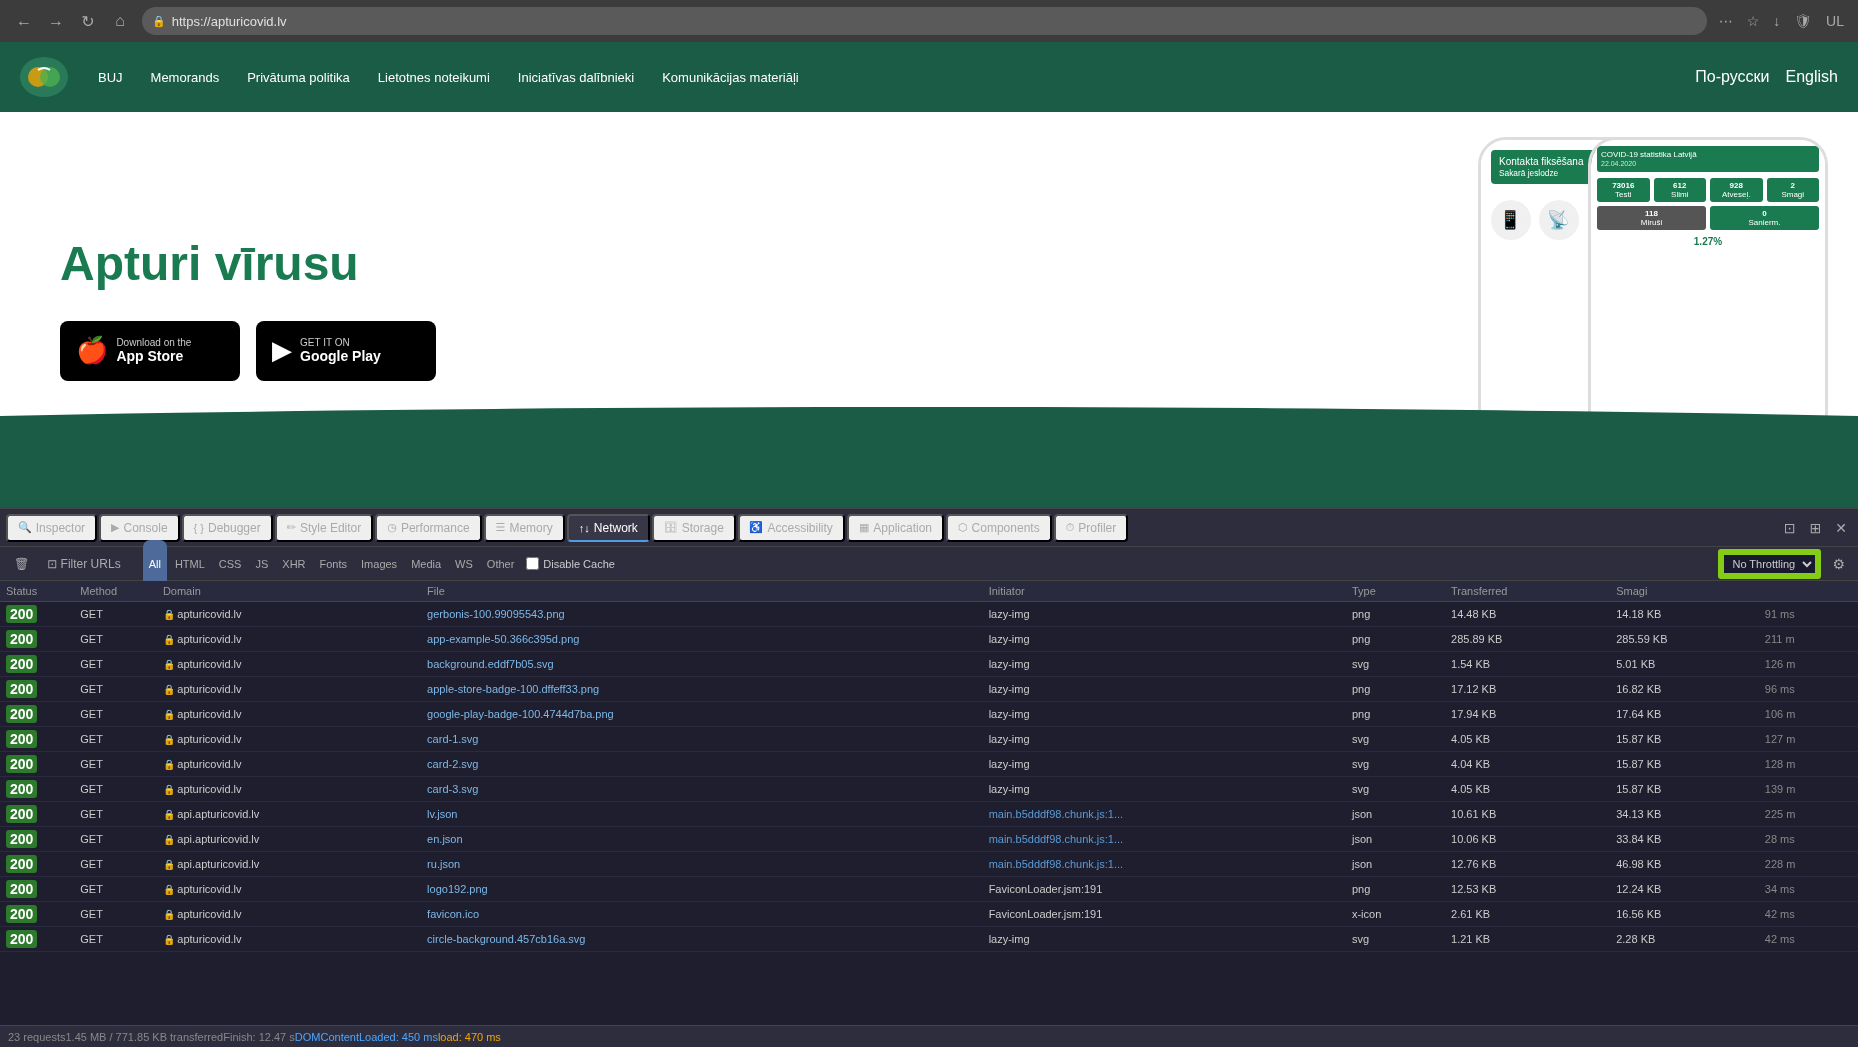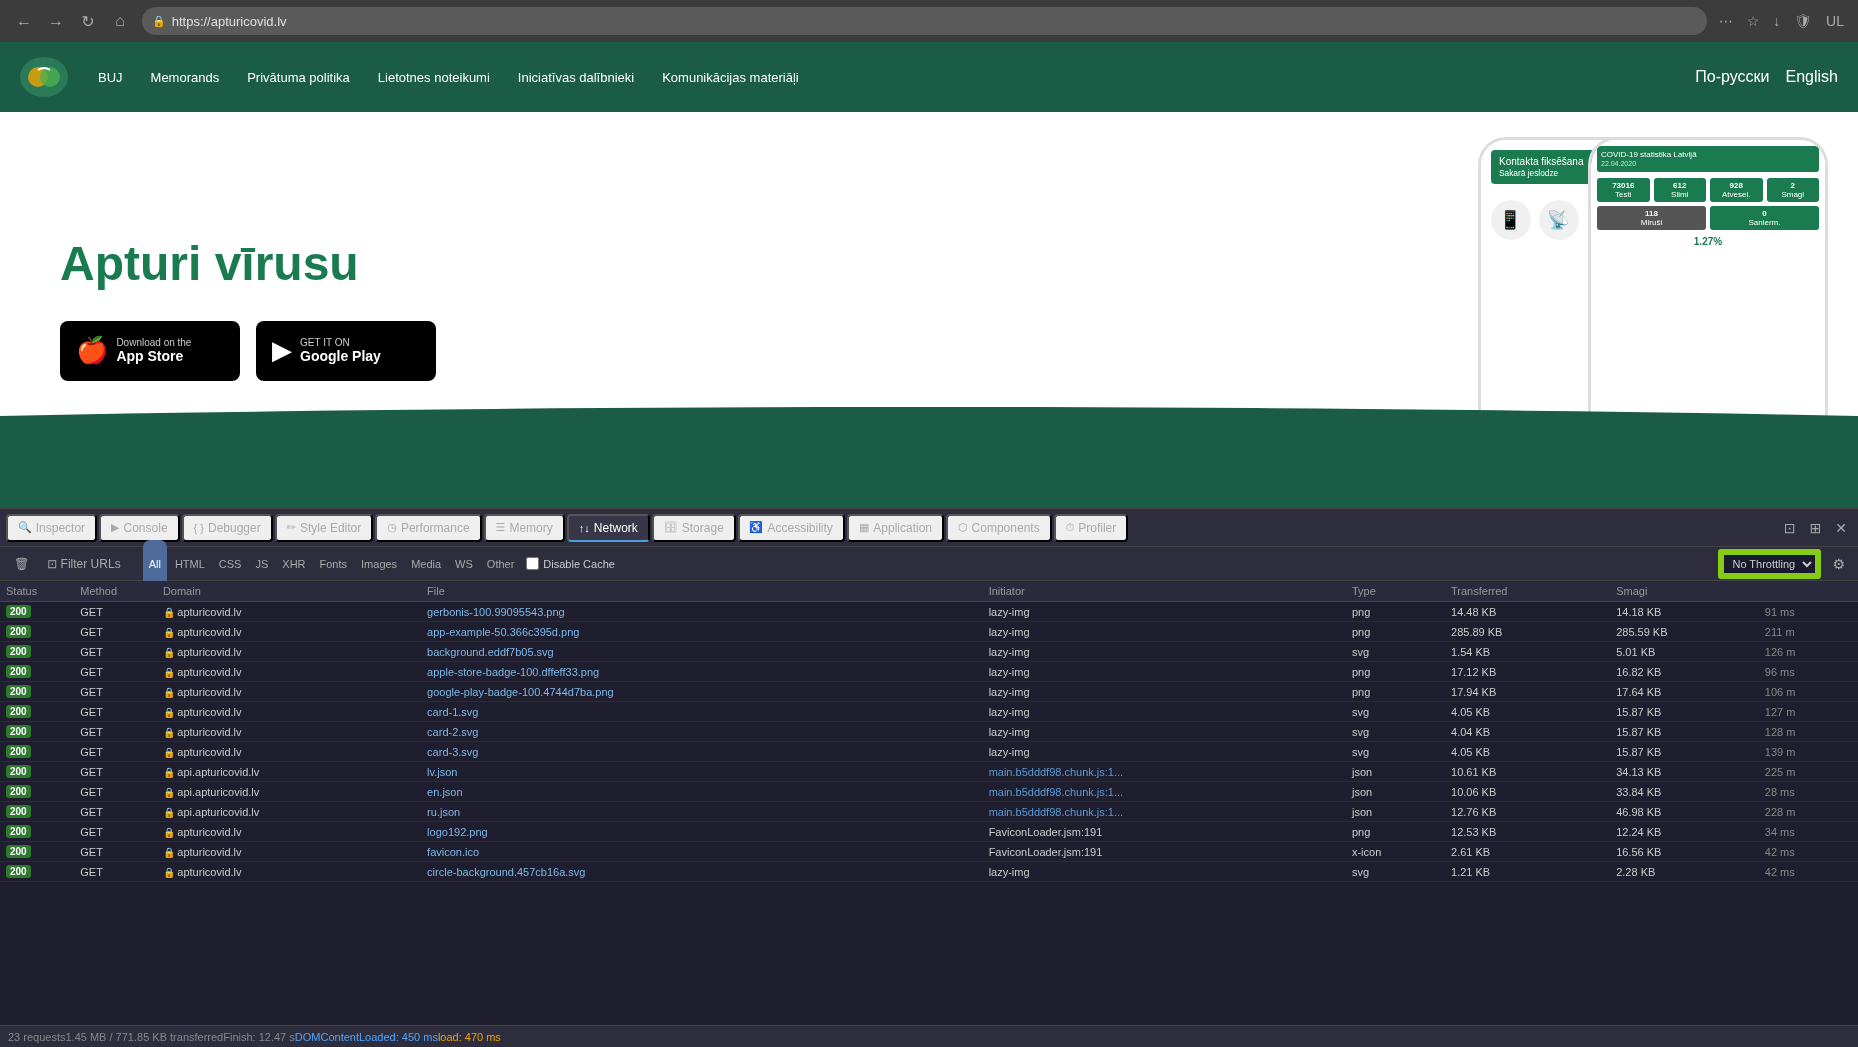--- a/index.html
+++ b/index.html
@@ -171,21 +171,21 @@
 
     
     .network-table-container { flex: 1; overflow-y: auto; background: #1e1e2e; }
     .network-table { width: 100%; border-collapse: collapse; font-size: 11px; }
     .network-table th {
       background: #2a2a3e; color: #999; font-weight: normal;
       padding: 4px 6px; text-align: left; border-bottom: 1px solid #444;
       position: sticky; top: 0; z-index: 1;
     }
     .network-table td { padding: 3px 6px; border-bottom: 1px solid #2a2a3e; color: #ccc; white-space: nowrap; overflow: hidden; text-overflow: ellipsis; }
-    .status-200 { background: #2d7a2d; color: #fff; border-radius: 3px; padding: 1px 4px; font-size: 10px; font-weight: bold; display: inline-block; }
+    .status-200 { background: #2d7a2d; color: #fff; border-radius: 3px; padding: 1px 4px; font-size: 14px; font-weight: bold; display: inline-block; }
     .initiator-link { color: #5b9bd5; cursor: pointer; }
 
     
     .devtools-status-bar {
       background: #2d2d3e;
       display: flex;
       align-items: center;
       height: 22px;
       padding: 0 8px;
       border-top: 1px solid #444;

